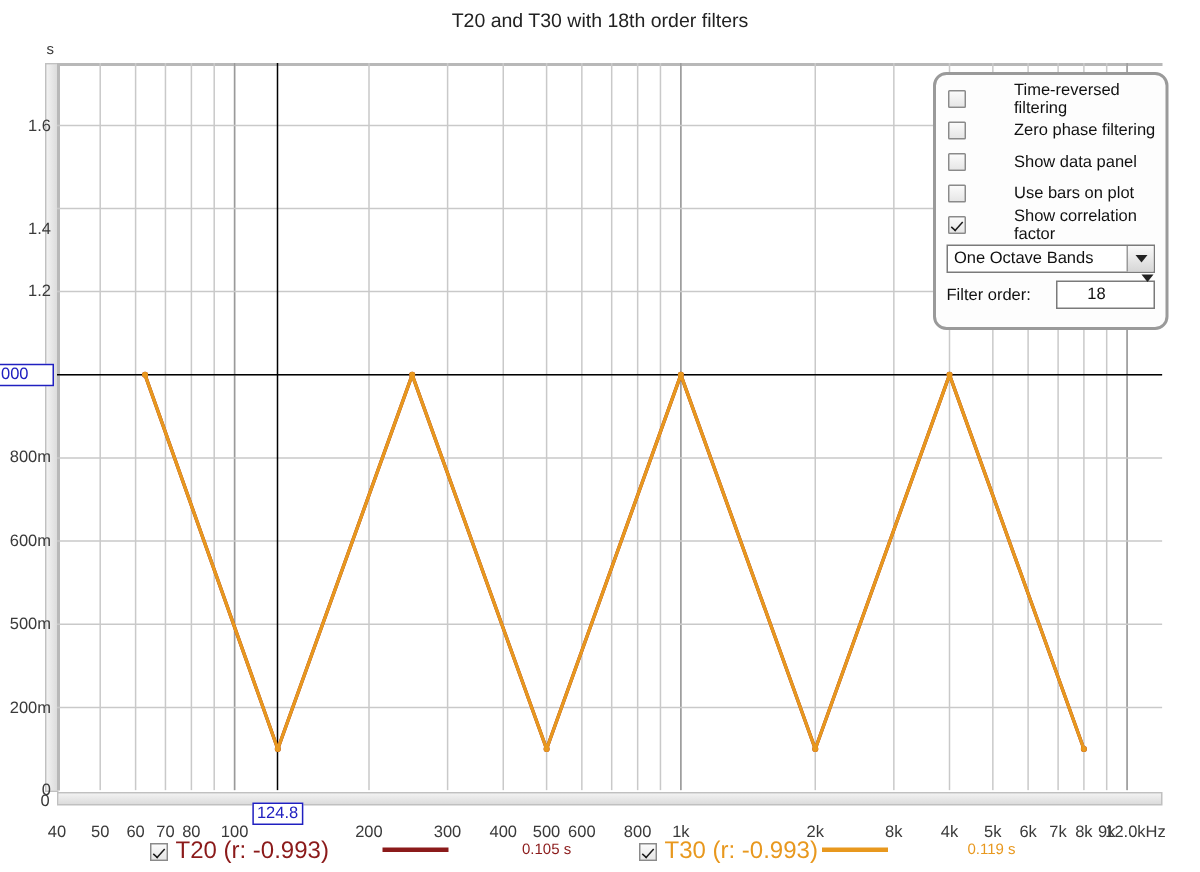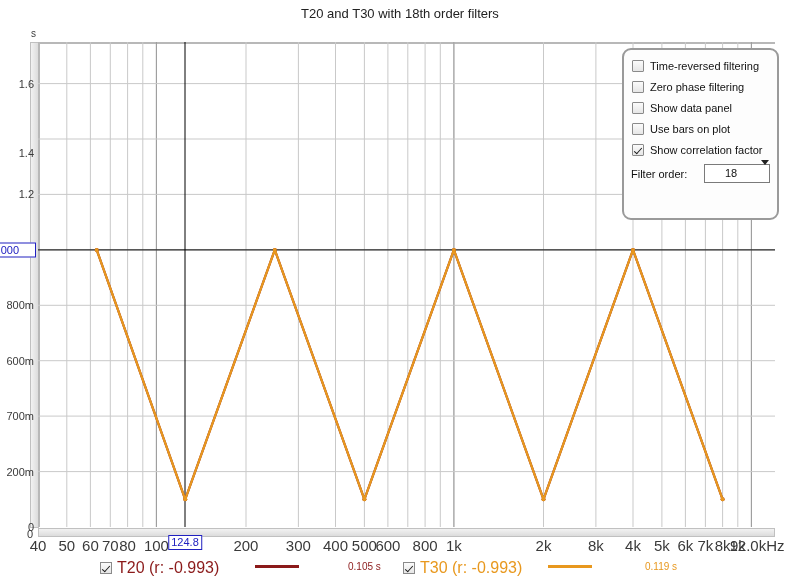--- a/index.html
+++ b/index.html
@@ -48,21 +48,21 @@
   .yreadout{
     position:absolute;right:0px;
     transform:translateY(-50%);
     border:1px solid #2020c0;color:#2020c0;background:#fff;
     font-size:11px;padding:0 16px;white-space:nowrap;
     line-height:13px;
   }
 
   .xaxis{position:absolute;left:0;top:531px;width:800px;height:26px;}
   .xlab{
-    position:absolute;top:6px;font-size:15px;color:#3a3a3a;
+    position:absolute;top:18px;font-size:11px;color:#3a3a3a;
     white-space:nowrap;transform:translateX(-50%);
   }
   .xreadout{
     position:absolute;top:4px;transform:translateX(-50%);
     border:1px solid #2020c0;color:#2020c0;background:#fff;
     font-size:11px;padding:0 2px;white-space:nowrap;line-height:13px;
   }
   .xzero{position:absolute;left:27px;top:528px;font-size:11px;color:#3a3a3a;}
 
   
@@ -78,21 +78,21 @@
   }
 
   
   .panel{
     position:absolute;left:622px;top:48px;width:157px;height:172px;
     background:#fdfdfd;border:2px solid #9a9a9a;border-radius:9px;
     box-sizing:border-box;padding:6px 6px 4px 6px;
   }
   .chkrow{
     display:flex;align-items:center;height:19px;margin:0 0 2px 2px;
-    font-size:11px;color:#111;
+    font-size:11px;color:#111;gap:26px;
   }
   .chkbox{
     width:12px;height:12px;flex:0 0 12px;margin-right:6px;
     background:linear-gradient(#fbfbfb,#e6e6e6);
     border:1px solid #8a8a8a;border-radius:1px;
     position:relative;box-sizing:border-box;
   }
   .chkbox.on::after{
     content:"";position:absolute;left:3px;top:1px;
     width:3px;height:7px;border:solid #1a1a1a;
@@ -146,21 +146,21 @@
 
 <div id="root">
 
   <div class="title">T20 and T30 with 18th order filters</div>
 
   <div class="yunit">s</div>
   <div class="vbar"></div>
   <div class="yaxis" id="yaxis">
       <div class="ylab" style="top: 485px;">0</div>
       <div class="ylab" style="top: 429.571px;">200m</div>
-      <div class="ylab" style="top: 374.143px;">700m</div>
+      <div class="ylab" style="top: 374.143px;">500m</div>
       <div class="ylab" style="top: 318.714px;">600m</div>
       <div class="ylab" style="top: 263.286px;">800m</div>
       <div class="yreadout" style="top: 207.857px;">1.000</div>
       <div class="ylab" style="top: 152.429px;">1.2</div>
       <div class="ylab" style="top: 111px;">1.4</div>
       <div class="ylab" style="top: 41.5714px;">1.6</div>
     </div>
 
   <div class="plot-wrap">
     <div class="plot-bg"></div>
@@ -270,37 +270,43 @@
         <div class="chkrow">
           <span class="chkbox"></span>
           <span>Use bars on plot</span>
         </div>
         <div class="chkrow">
           <span class="chkbox on"></span>
           <span>Show correlation factor</span>
         </div>
       </div>
 
+    <div class="combo">
+      <div class="val">One Octave Bands</div>
+      <div class="arrow">
+          <i class="tri"></i>
+        </div>
+    </div>
 
     <div class="forder">
       <div class="lbl">Filter order:</div>
       <div class="spin">
         <div class="val">18</div>
         <div class="arrow"><i class="tri"></i></div>
       </div>
     </div>
   </div>
 
   <div class="legend" id="legend">
       <div class="lgitem" style="left: 100px; top: 2px;">
         <span class="lgchk"></span>
         <span class="lgtxt" style="color: rgb(139, 26, 26);">T20 (r: -0.993)</span>
       </div>
       <div class="lgline" style="left: 255px; background: rgb(139, 26, 26);"></div>
       <div class="lgval" style="left: 332px; color: rgb(139, 26, 26); margin-left: 16px;">0.105 s</div>
-      <div class="lgitem" style="left: 403px; top: 2px;">
+      <div class="lgitem" style="left: 426px; top: 2px;">
         <span class="lgchk"></span>
         <span class="lgtxt" style="color: rgb(232, 152, 30);">T30 (r: -0.993)</span>
       </div>
       <div class="lgline" style="left: 548px; background: rgb(232, 152, 30);"></div>
       <div class="lgval" style="left: 645px; color: rgb(232, 152, 30);">0.119 s</div>
     </div>
 </div>
 
 </body></html>

